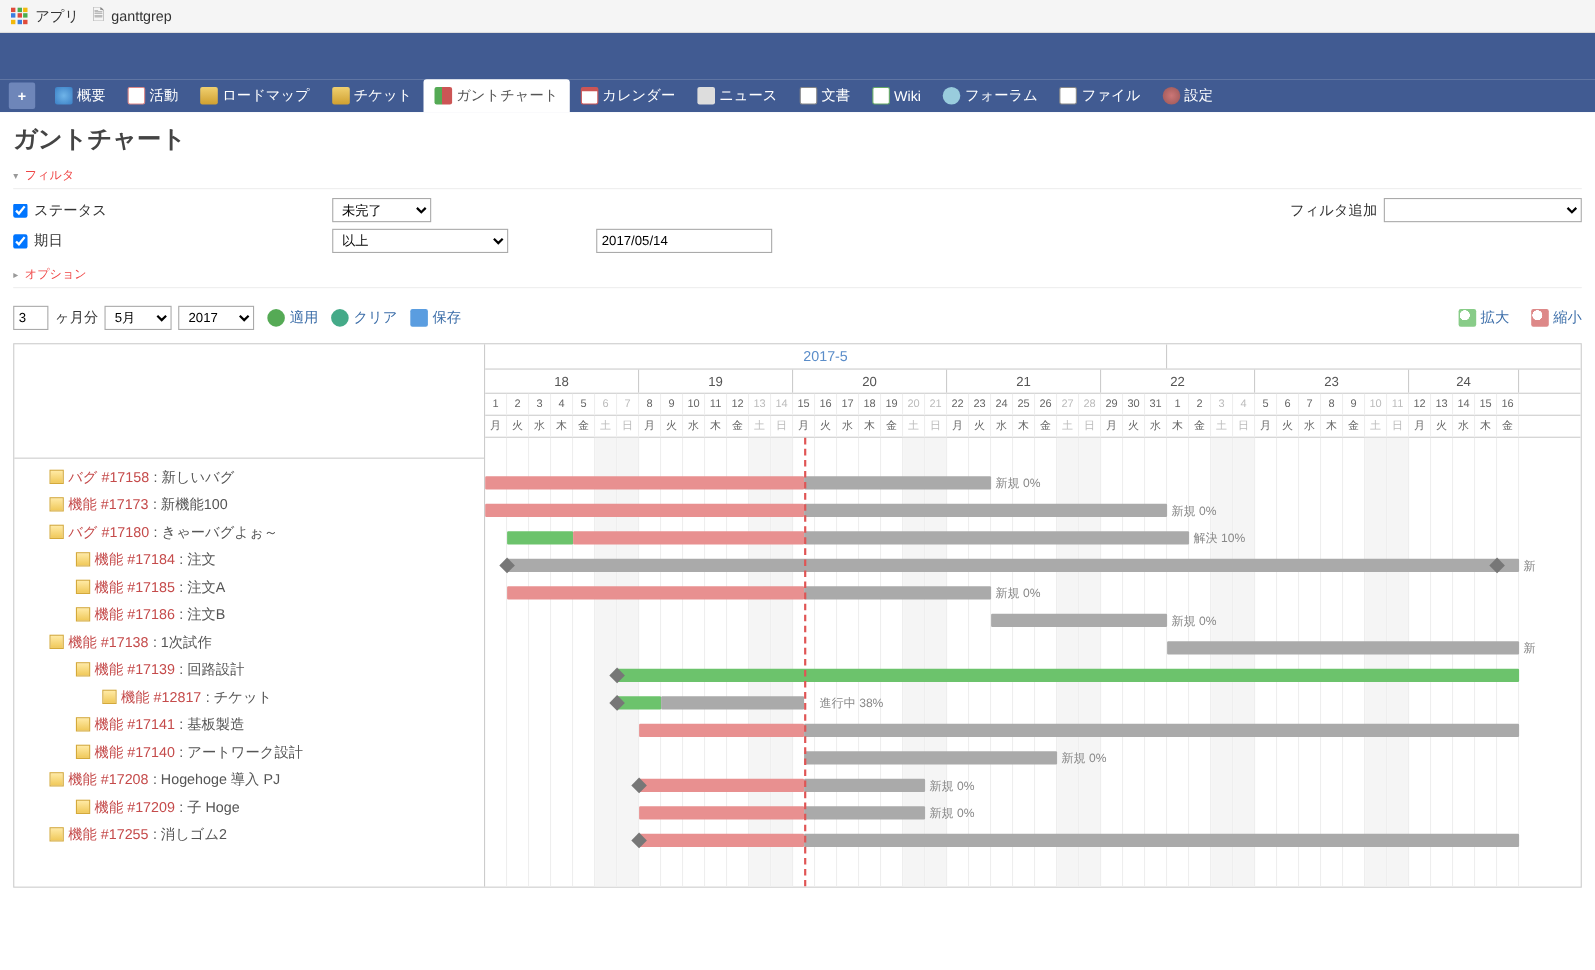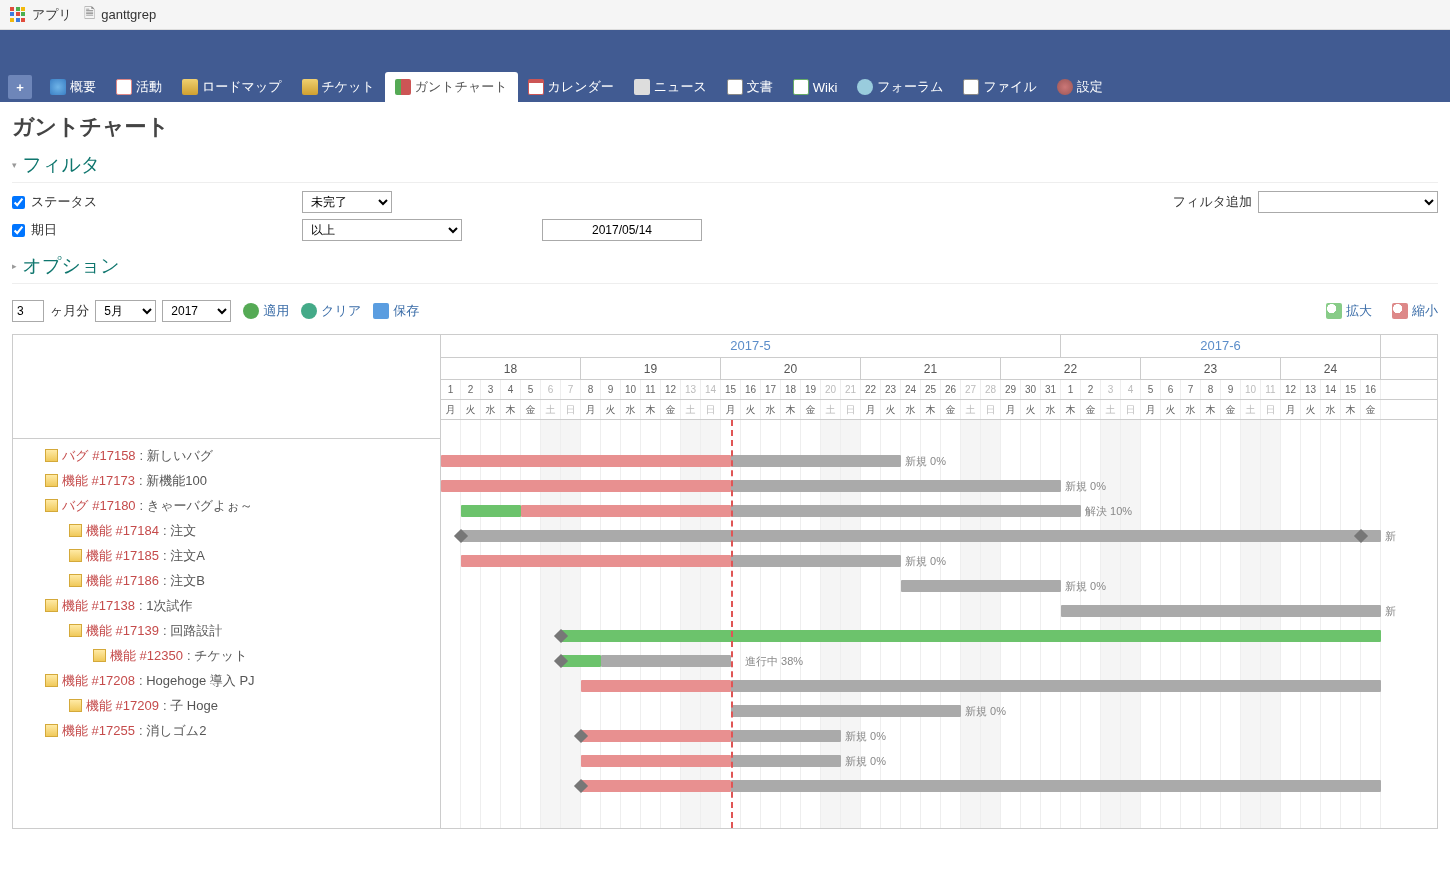--- a/index.html
+++ b/index.html
@@ -19,21 +19,21 @@
 .nav { background: #415b92; display: flex; align-items: center; padding: 0 8px; gap: 0; }
 .nav-add { width: 24px; height: 24px; background: #6e86b9; color: #fff; display: flex; align-items: center; justify-content: center; border-radius: 2px; margin-right: 8px; font-weight: bold; }
 .nav-item { display: flex; align-items: center; gap: 4px; padding: 6px 10px; color: #fff; font-size: 13px; cursor: pointer; }
 .nav-item.active { background: #fff; color: #555; border-radius: 3px 3px 0 0; }
 .nav-icon { width: 16px; height: 16px; display: inline-block; border-radius: 2px; }
 
 
 .content { padding: 10px 12px; background: #fff; }
 h1 { font-size: 22px; font-weight: bold; color: #444; margin-bottom: 10px; }
 
-.section-header { display: flex; align-items: center; gap: 6px; color: #0f766e; font-size: 19px; border-bottom: 1px solid #eee; padding-bottom: 4px; margin-bottom: 8px; }
+.section-header { display: flex; align-items: center; gap: 6px; color: #ef4444; font-size: 11px; border-bottom: 1px solid #eee; padding-bottom: 4px; margin-bottom: 8px; }
 .section-header::before { content: "▾"; font-size: 9px; color: #999; }
 .section-header.collapsed::before { content: "▸"; }
 
 .filter-row { display: flex; align-items: center; margin-bottom: 6px; gap: 10px; }
 .filter-label { display: flex; align-items: center; gap: 6px; width: 280px; }
 .filter-label input[type=checkbox] { margin: 0; }
 select, input[type=text] { border: 1px solid #aaa; background: #fff; font-size: 12px; padding: 2px 4px; height: 22px; }
 select { padding-right: 16px; }
 
 .filter-add { margin-left: auto; display: flex; align-items: center; gap: 6px; }
@@ -183,21 +183,21 @@
     </div>
   </div>
 
   <div class="filter-row">
     <label class="filter-label">
       <input type="checkbox" checked="" style="">
       <span>期日</span>
     </label>
     <select style="width:160px"><option>以上</option></select>
     <span style="width:60px"></span>
-    <input type="text" style="width: 160px; text-align: center;" value="2017/05/14">
+    <input type="text" style="width: 160px;" value="2017/05/14">
   </div>
 
   <div class="section-header collapsed" style="margin-top:12px">
       <span>オプション</span>
     </div>
 
   <div class="controls">
     <input type="text" value="3" style="">
     <span>ヶ月分</span>
     <select><option>5月</option></select>
@@ -265,22 +265,32 @@
             <span class="ticket-link">機能 #17138</span>
             <span class="ticket-subject">: 1次試作</span>
           </div>
           <div class="tree-row" style="padding-left:56px">
             <span class="tree-icon ticket-icon"></span>
             <span class="ticket-link">機能 #17139</span>
             <span class="ticket-subject">: 回路設計</span>
           </div>
           <div class="tree-row" style="padding-left:80px">
             <span class="tree-icon ticket-icon"></span>
-            <span class="ticket-link">機能 #12350</span>
+            <span class="ticket-link">機能 #12817</span>
             <span class="ticket-subject">: チケット</span>
+          </div>
+          <div class="tree-row" style="padding-left:56px">
+            <span class="tree-icon ticket-icon"></span>
+            <span class="ticket-link">機能 #17141</span>
+            <span class="ticket-subject">: 基板製造</span>
+          </div>
+          <div class="tree-row" style="padding-left:56px">
+            <span class="tree-icon ticket-icon"></span>
+            <span class="ticket-link">機能 #17140</span>
+            <span class="ticket-subject">: アートワーク設計</span>
           </div>
           <div class="tree-row" style="padding-left:32px">
             <span class="tree-icon ticket-icon"></span>
             <span class="ticket-link">機能 #17208</span>
             <span class="ticket-subject">: Hogehoge 導入 PJ</span>
           </div>
           <div class="tree-row" style="padding-left:56px">
             <span class="tree-icon ticket-icon"></span>
             <span class="ticket-link">機能 #17209</span>
             <span class="ticket-subject">: 子 Hoge</span>
@@ -289,21 +299,20 @@
             <span class="tree-icon ticket-icon"></span>
             <span class="ticket-link">機能 #17255</span>
             <span class="ticket-subject">: 消しゴム2</span>
           </div>
         </div>
     </div>
     <div class="gantt-right">
       <div class="gantt-header" id="gantt-header">
           <div class="gh-month">
             <div class="gh-month-cell" style="width:620px">2017-5</div>
-            <div class="gh-month-cell" style="width:320px">2017-6</div>
           </div>
           <div class="gh-week">
             <div class="gh-week-cell" style="width:140px">18</div>
             <div class="gh-week-cell" style="width:140px">19</div>
             <div class="gh-week-cell" style="width:140px">20</div>
             <div class="gh-week-cell" style="width:140px">21</div>
             <div class="gh-week-cell" style="width:140px">22</div>
             <div class="gh-week-cell" style="width:140px">23</div>
             <div class="gh-week-cell" style="width:100px">24</div>
           </div>

